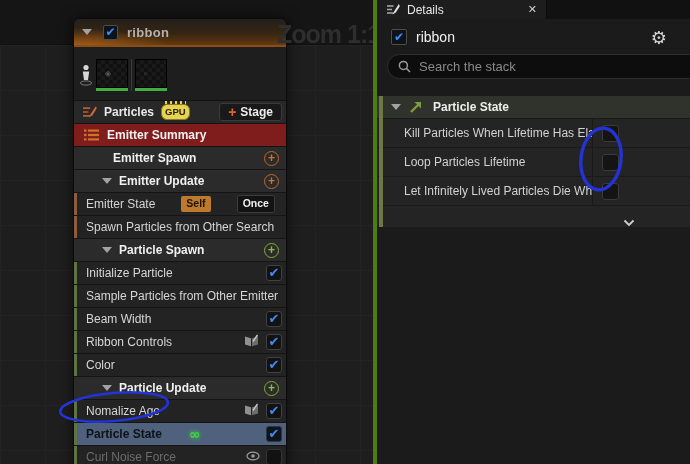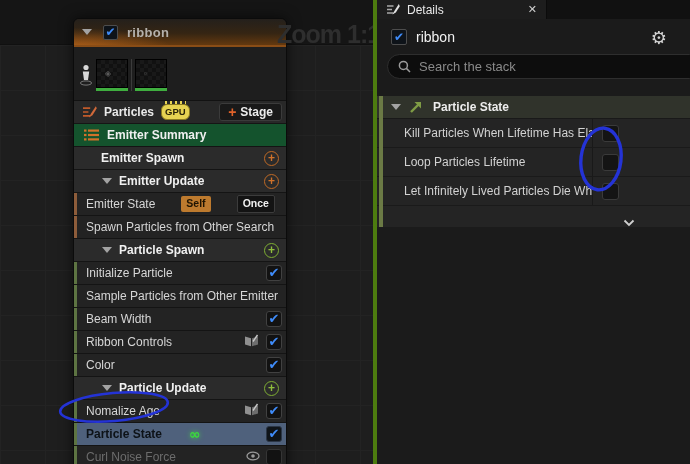--- a/index.html
+++ b/index.html
@@ -67,21 +67,21 @@
   .flex-spacer { flex:1; }
   .stage-btn { display:flex; align-items:center; gap:4px; height:18px; padding:0 8px;
     background:#191919; border:1px solid #3b3b3b; border-radius:3px; color:#ececec; font-size:12px; font-weight:bold; }
   .stage-plus { color:#e0622a; font-size:14px; font-weight:bold; line-height:1; }
 
   
   .stack { flex:1; background:#141414; display:flex; flex-direction:column; }
   .row { flex:none; height:22px; margin-bottom:1px; position:relative;
     display:flex; align-items:center; background:#232323; padding-right:4px;
     font-size:12px; color:#d6d6d6; white-space:nowrap; }
-  .row.summary { background:#14532d; font-weight:bold; color:#f0f0f0; padding-left:10px; }
+  .row.summary { background:#7f1d1d; font-weight:bold; color:#f0f0f0; padding-left:10px; }
   .row.summary .row-label { margin-left:8px; }
   .row.group { background:#2b2b2b; font-weight:bold; color:#f0f0f0; padding-left:28px; }
   .row.group .row-label { margin-left:7px; }
   .row.group.no-tri { padding-left:27px; }
   .plus-circle { width:15px; height:15px; margin-left:auto; margin-right:3px; border-radius:50%;
     border:1px solid; display:flex; align-items:center; justify-content:center;
     font-size:12px; font-weight:bold; line-height:0; flex:none; }
   .plus-circle.orange { color:#d0722a; border-color:#bf6a26; }
   .plus-circle.green  { color:#8fbe3c; border-color:#7fae34; }
 
@@ -207,21 +207,21 @@
             <rect x="0" y="4.9" width="2.5" height="2.2"></rect>
             <rect x="4" y="4.9" width="11" height="2.2"></rect>
             <rect x="0" y="9.3" width="2.5" height="2.2"></rect>
             <rect x="4" y="9.3" width="11" height="2.2"></rect>
           </g>
         </svg>
       <span class="row-label">Emitter Summary</span>
     </div>
 
     <div class="row group no-tri">
-      <span class="row-label" style="margin-left:0">Emitter Spawn</span>
+      <span class="row-label" style="margin-left:12px">Emitter Spawn</span>
       <span class="plus-circle orange">+</span>
     </div>
 
     <div class="row group">
       <span class="tri"></span>
       <span class="row-label">Emitter Update</span>
       <span class="plus-circle orange">+</span>
     </div>
 
     <div class="row module acc-orange">

